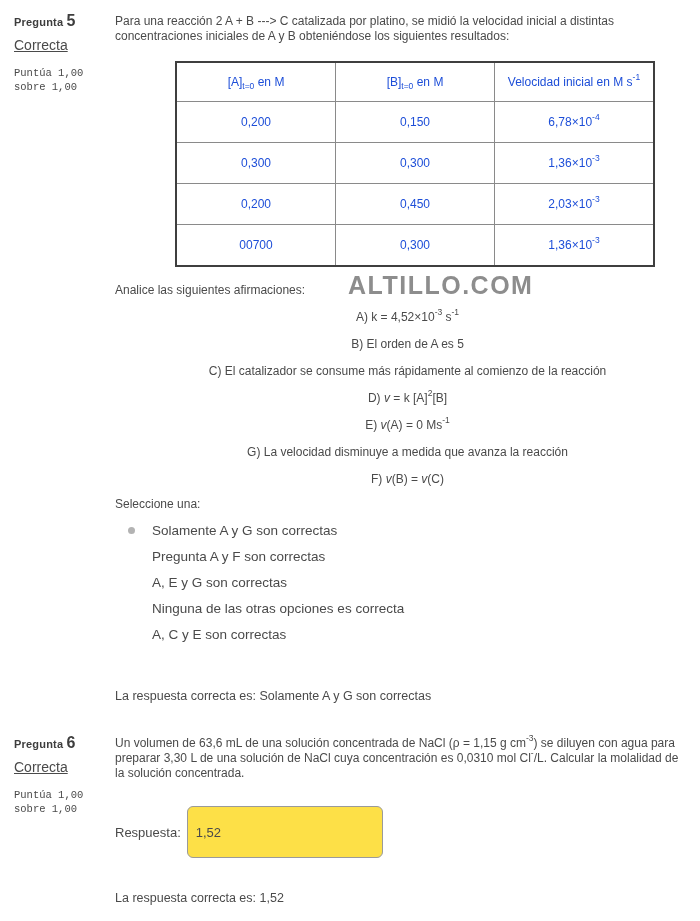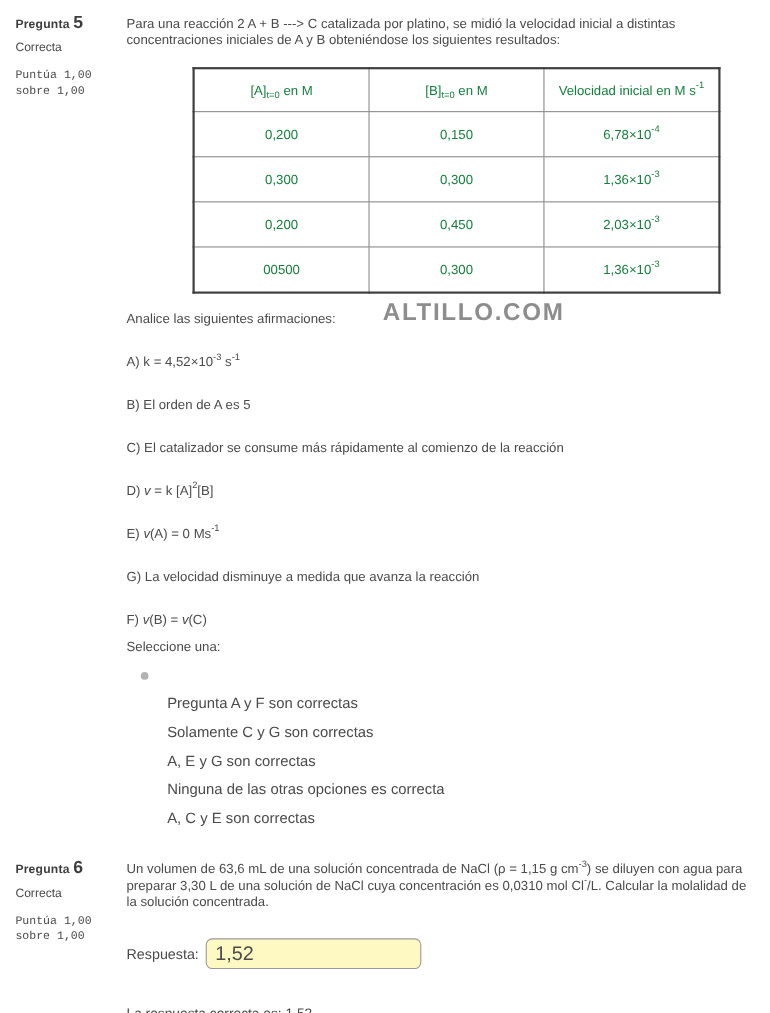--- a/index.html
+++ b/index.html
@@ -12,65 +12,65 @@
   .page{position:relative;width:700px;min-height:921px;background:#fff;overflow:hidden;}
 
   
   .question{display:grid;grid-template-columns:101px 1fr;align-items:start;}
   .q5{padding:12px 0 0 14px;}
   .q6{padding:30px 12px 0 14px;}
 
   .qinfo{font-size:10.5px;color:#4a4a4a;width:92px;}
   .qtitle{font-weight:bold;font-size:11px;color:#3d3d3d;letter-spacing:.2px;}
   .qnum{font-size:16px;font-weight:bold;}
-  .qstate{margin-top:7px;font-size:11px;}
+  .qstate{margin-top:7px;font-size:14px;text-decoration:underline;}
   .qgrade{margin-top:13px;font-size:10.5px;line-height:1.35;width:84px;font-family:Liberation Mono, monospace;}
 
   .qcontent{font-size:12px;line-height:15px;color:#4a4a4a;}
   .stem{margin:2px 0 0 0;max-width:575px;}
   sup,sub{font-size:8.5px;line-height:0;}
   sup{vertical-align:6px;}
   sub{vertical-align:-3px;}
 
   
   table.data{border-collapse:collapse;margin:17px 0 0 60px;border:2px solid #3f3f3f;}
   table.data th,table.data td{
     border:1.5px solid #8a8a8a;
     font-weight:normal;text-align:center;vertical-align:middle;
-    font-size:12px;color:#15803d;padding:0 10px;
+    font-size:12px;color:#1d4ed8;padding:0 10px;
   }
   table.data th{height:38px;width:138px;}
   table.data td{height:40px;}
 
   .watermark{
     position:absolute;left:348px;top:271px;
-    font-size:22px;font-weight:bold;color:#8d8d8d;letter-spacing:1.5px;
+    font-size:25px;font-weight:bold;color:#8d8d8d;letter-spacing:1.5px;
     font-family:"Liberation Sans",sans-serif;
   }
 
   .analyze{margin-top:16px;}
-  .affirm{margin-top:24px;line-height:15px;}
+  .affirm{margin-top:12px;line-height:15px;text-align:center;}
   .affirm i{font-style:italic;}
 
   .select-prompt{margin-top:10px;}
   .options{margin-top:4px;}
   .option-row{display:flex;align-items:center;margin-top:11px;min-height:14px;font-size:13.5px;color:#4a4a4a;}
   .radio-cell{width:37px;box-sizing:border-box;padding-left:13px;display:flex;align-items:center;}
   .radio-dot{width:7px;height:7px;border-radius:50%;background:#b3b3b3;display:inline-block;}
   .radio-empty{width:7px;height:7px;display:inline-block;}
 
   .feedback{margin-top:47px;font-size:12.5px;}
 
   .nota{font-style:italic;margin-top:11px;max-width:575px;}
   .answer-row{margin-top:25px;display:flex;align-items:center;font-size:13px;}
   .answer-label{margin-right:6px;}
   input.answer{
     width:178px;height:26px;border:1px solid #9a9a9a;border-radius:6px;
-    padding:0 8px;font-size:18px;color:#4a4a4a;
-    font-family:"Liberation Sans","DejaVu Sans",sans-serif;outline:none;background:#fef9c3;
+    padding:12px 8px;font-size:13px;color:#4a4a4a;
+    font-family:"Liberation Sans","DejaVu Sans",sans-serif;outline:none;background:#fde047;
   }
   .feedback2{margin-top:33px;font-size:12.5px;padding-bottom:16px;}
 </style>
 </head>
 <body>
 
 <div class="page">
 
   <div class="watermark">ALTILLO.COM</div>
 
@@ -105,21 +105,21 @@
             <td>0,300</td>
             <td>0,300</td>
             <td>1,36×10<sup>-3</sup></td>
           </tr>
           <tr>
             <td>0,200</td>
             <td>0,450</td>
             <td>2,03×10<sup>-3</sup></td>
           </tr>
           <tr>
-            <td>00500</td>
+            <td>00700</td>
             <td>0,300</td>
             <td>1,36×10<sup>-3</sup></td>
           </tr>
         </tbody>
       </table>
 
       <div class="analyze">Analice las siguientes afirmaciones:</div>
 
       <div class="affirm">A) k = 4,52×10<sup>-3</sup> s<sup>-1</sup></div>
       <div class="affirm">B) El orden de A es 5</div>
@@ -129,32 +129,27 @@
       <div class="affirm">G) La velocidad disminuye a medida que avanza la reacción</div>
       <div class="affirm">F) <i>v</i>(B) = <i>v</i>(C)</div>
 
       <div class="select-prompt">Seleccione una:</div>
 
       <div class="options">
         <div class="option-row">
           <span class="radio-cell">
               <span class="radio-dot"></span>
             </span>
+          <span>Solamente A y G son correctas</span>
         </div>
         <div class="option-row">
           <span class="radio-cell">
               <span class="radio-empty"></span>
             </span>
           <span>Pregunta A y F son correctas</span>
-        </div>
-        <div class="option-row">
-          <span class="radio-cell">
-              <span class="radio-empty"></span>
-            </span>
-          <span>Solamente C y G son correctas</span>
         </div>
         <div class="option-row">
           <span class="radio-cell">
               <span class="radio-empty"></span>
             </span>
           <span>A, E y G son correctas</span>
         </div>
         <div class="option-row">
           <span class="radio-cell">
               <span class="radio-empty"></span>
@@ -162,20 +157,21 @@
           <span>Ninguna de las otras opciones es correcta</span>
         </div>
         <div class="option-row">
           <span class="radio-cell">
               <span class="radio-empty"></span>
             </span>
           <span>A, C y E son correctas</span>
         </div>
       </div>
 
+      <div class="feedback">La respuesta correcta es: Solamente A y G son correctas</div>
     </div>
   </section>
 
   <section class="question q6">
     <aside class="qinfo">
       <div class="qtitle">
         <span>Pregunta</span>
         <span class="qnum">6</span>
       </div>
       <div class="qstate">Correcta</div>

